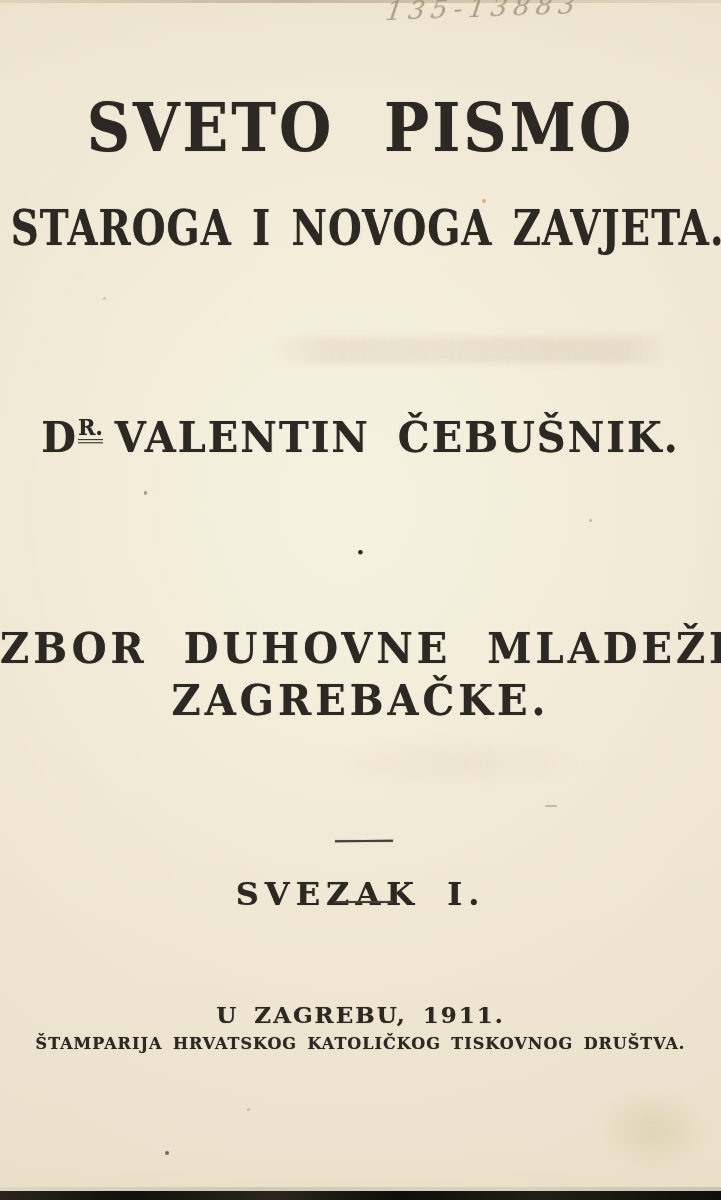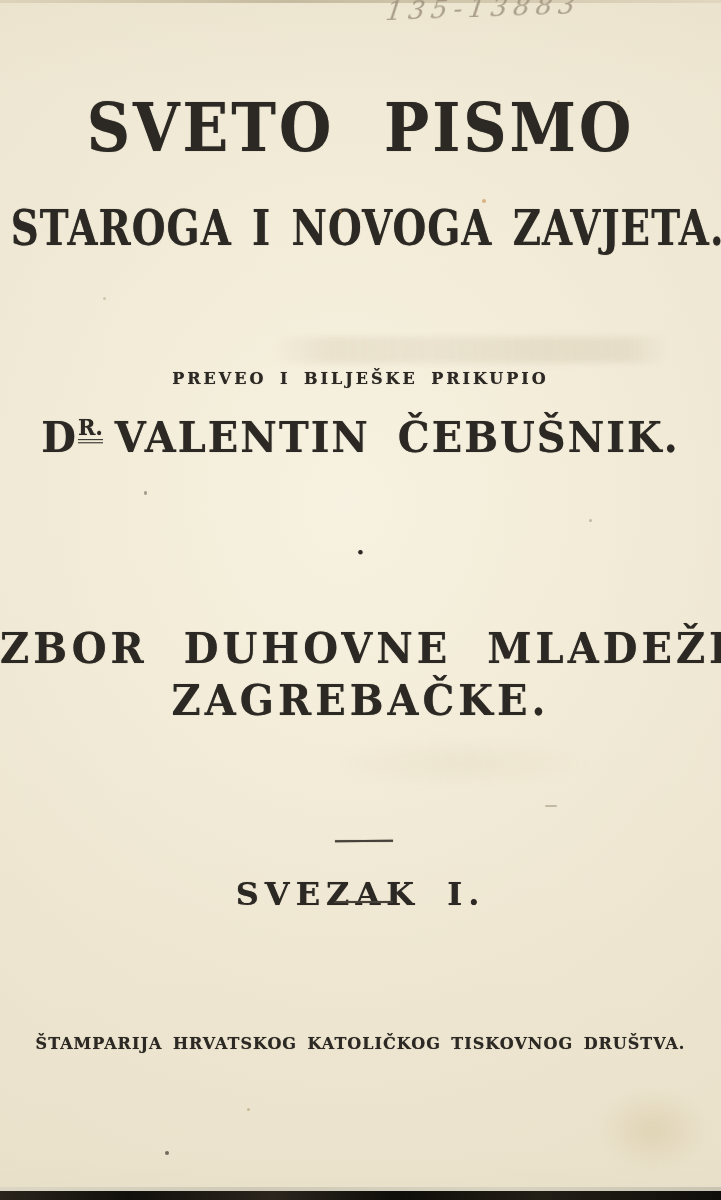--- a/index.html
+++ b/index.html
@@ -212,39 +212,39 @@
 <div class="scan">
 
   <div class="handwriting">135-13883</div>
 
   <div class="bleed-band"></div>
 
   <div class="line ink title-main">SVETO PISMO</div>
 
   <div class="line ink title-sub">STAROGA I NOVOGA ZAVJETA.</div>
 
-  <div class="line ink small-caps-line translator-heading">PREVEO I BILJEŠKE PRIKUPIO</div>
 
   <div class="line ink translator-name">
     <span>D</span><span class="sup">R.</span><span class="rest">VALENTIN ČEBUŠNIK.</span>
   </div>
 
   <div class="line ink divider-dot">•</div>
 
 
   <div class="line ink publisher-line1">ZBOR DUHOVNE MLADEŽI</div>
 
   <div class="line ink publisher-line2">ZAGREBAČKE.</div>
 
   <div class="rule rule-top"></div>
 
   <div class="line ink volume-line">SVEZAK I.</div>
 
   <div class="rule rule-bottom"></div>
 
+  <div class="line ink imprint-place">U ZAGREBU, 1911.</div>
 
   <div class="line ink imprint-printer">ŠTAMPARIJA HRVATSKOG KATOLIČKOG TISKOVNOG DRUŠTVA.</div>
 
   <div class="stain stain-bottom-right"></div>
   <div class="stain stain-mid-right"></div>
   <div class="speck s1"></div>
   <div class="speck s2"></div>
   <div class="speck s3"></div>
   <div class="speck s4"></div>
   <div class="speck s5"></div>

